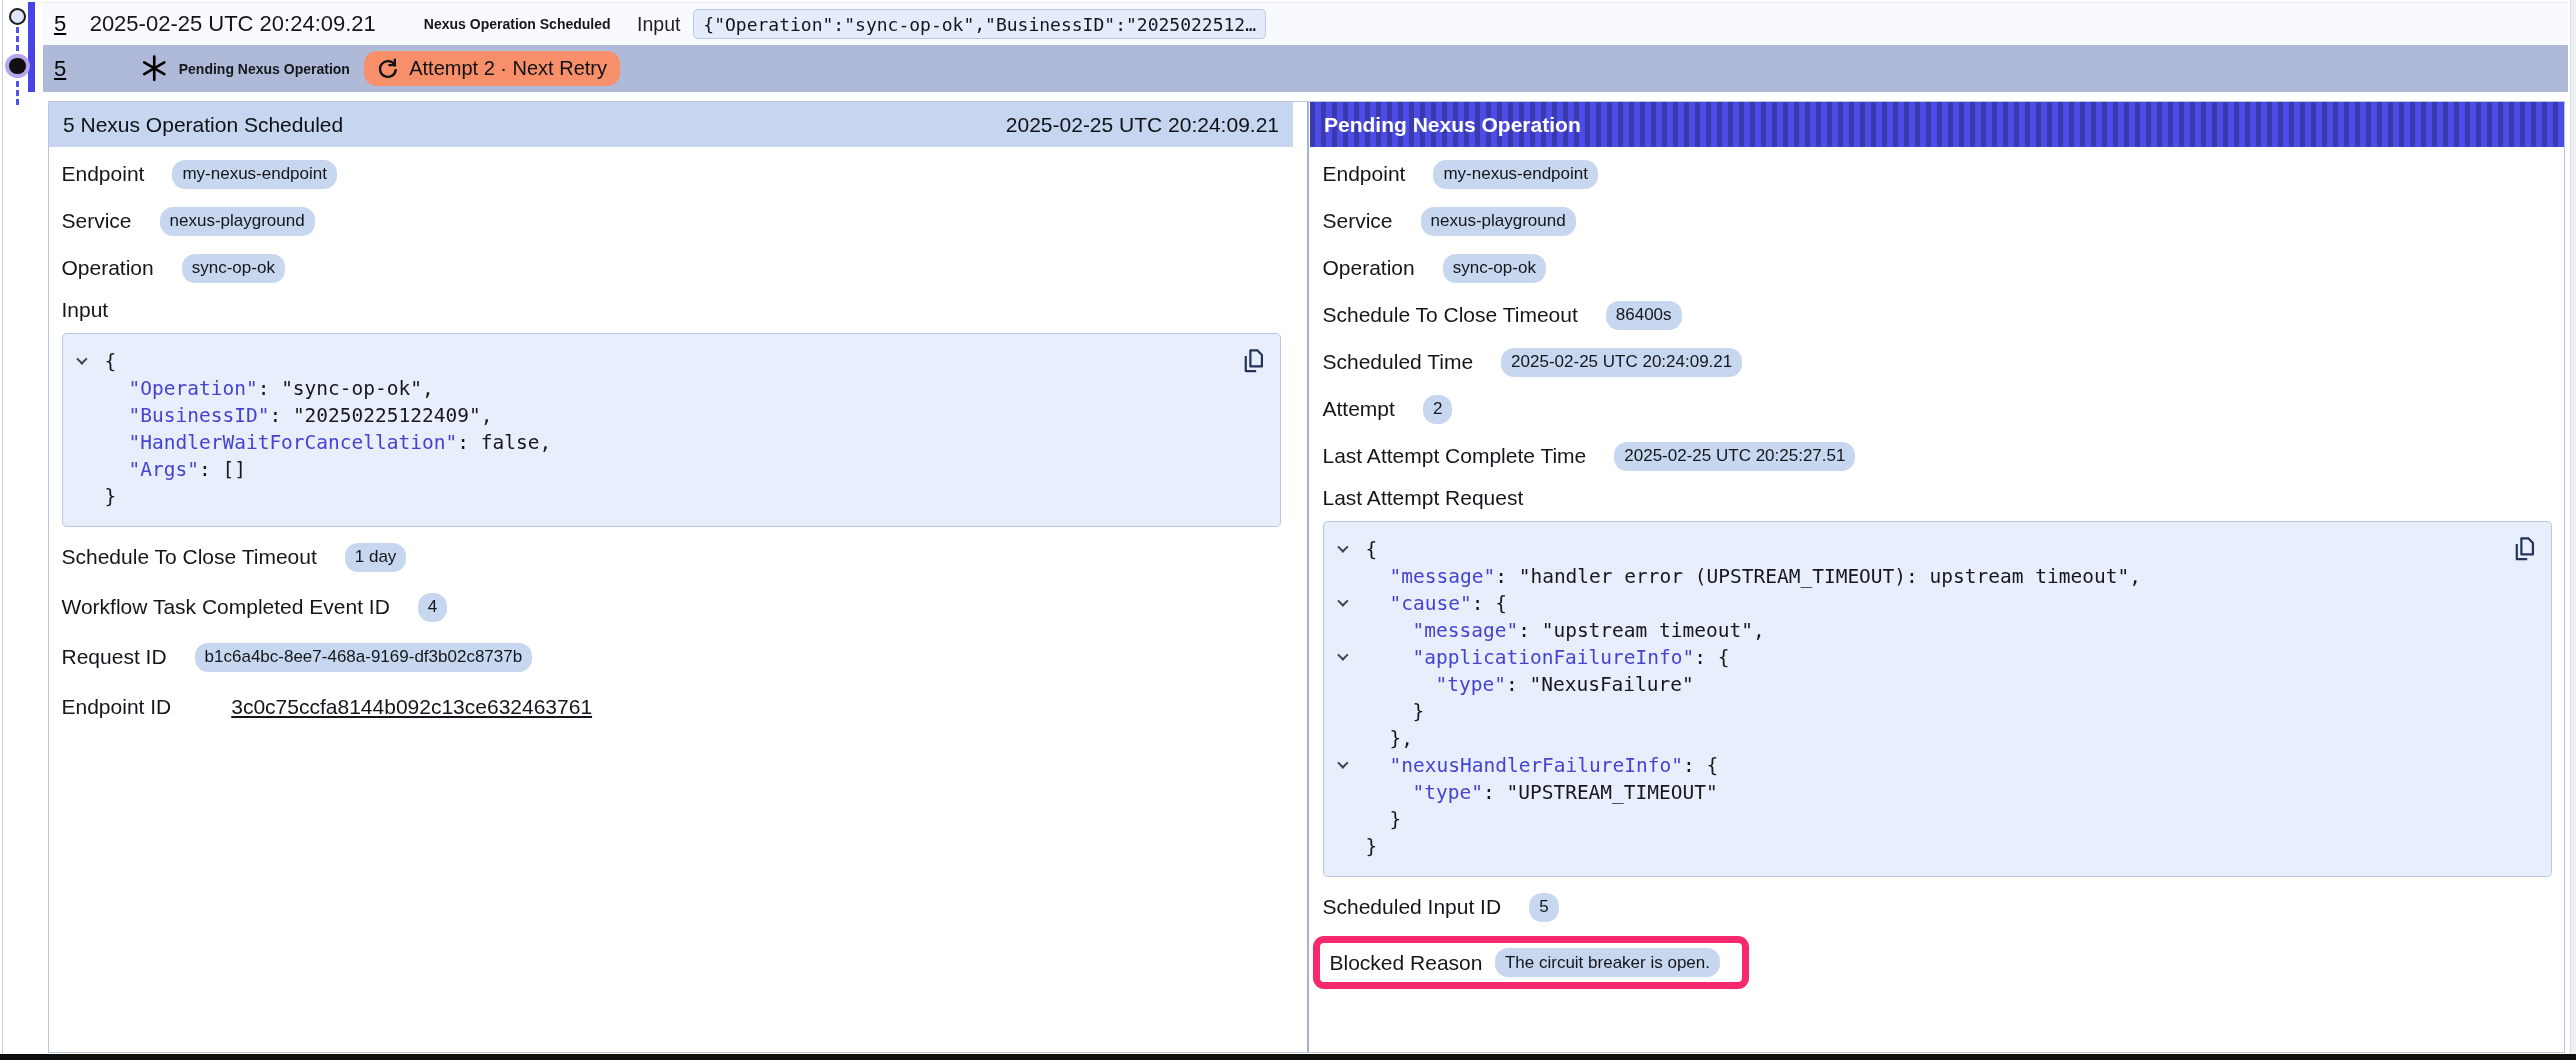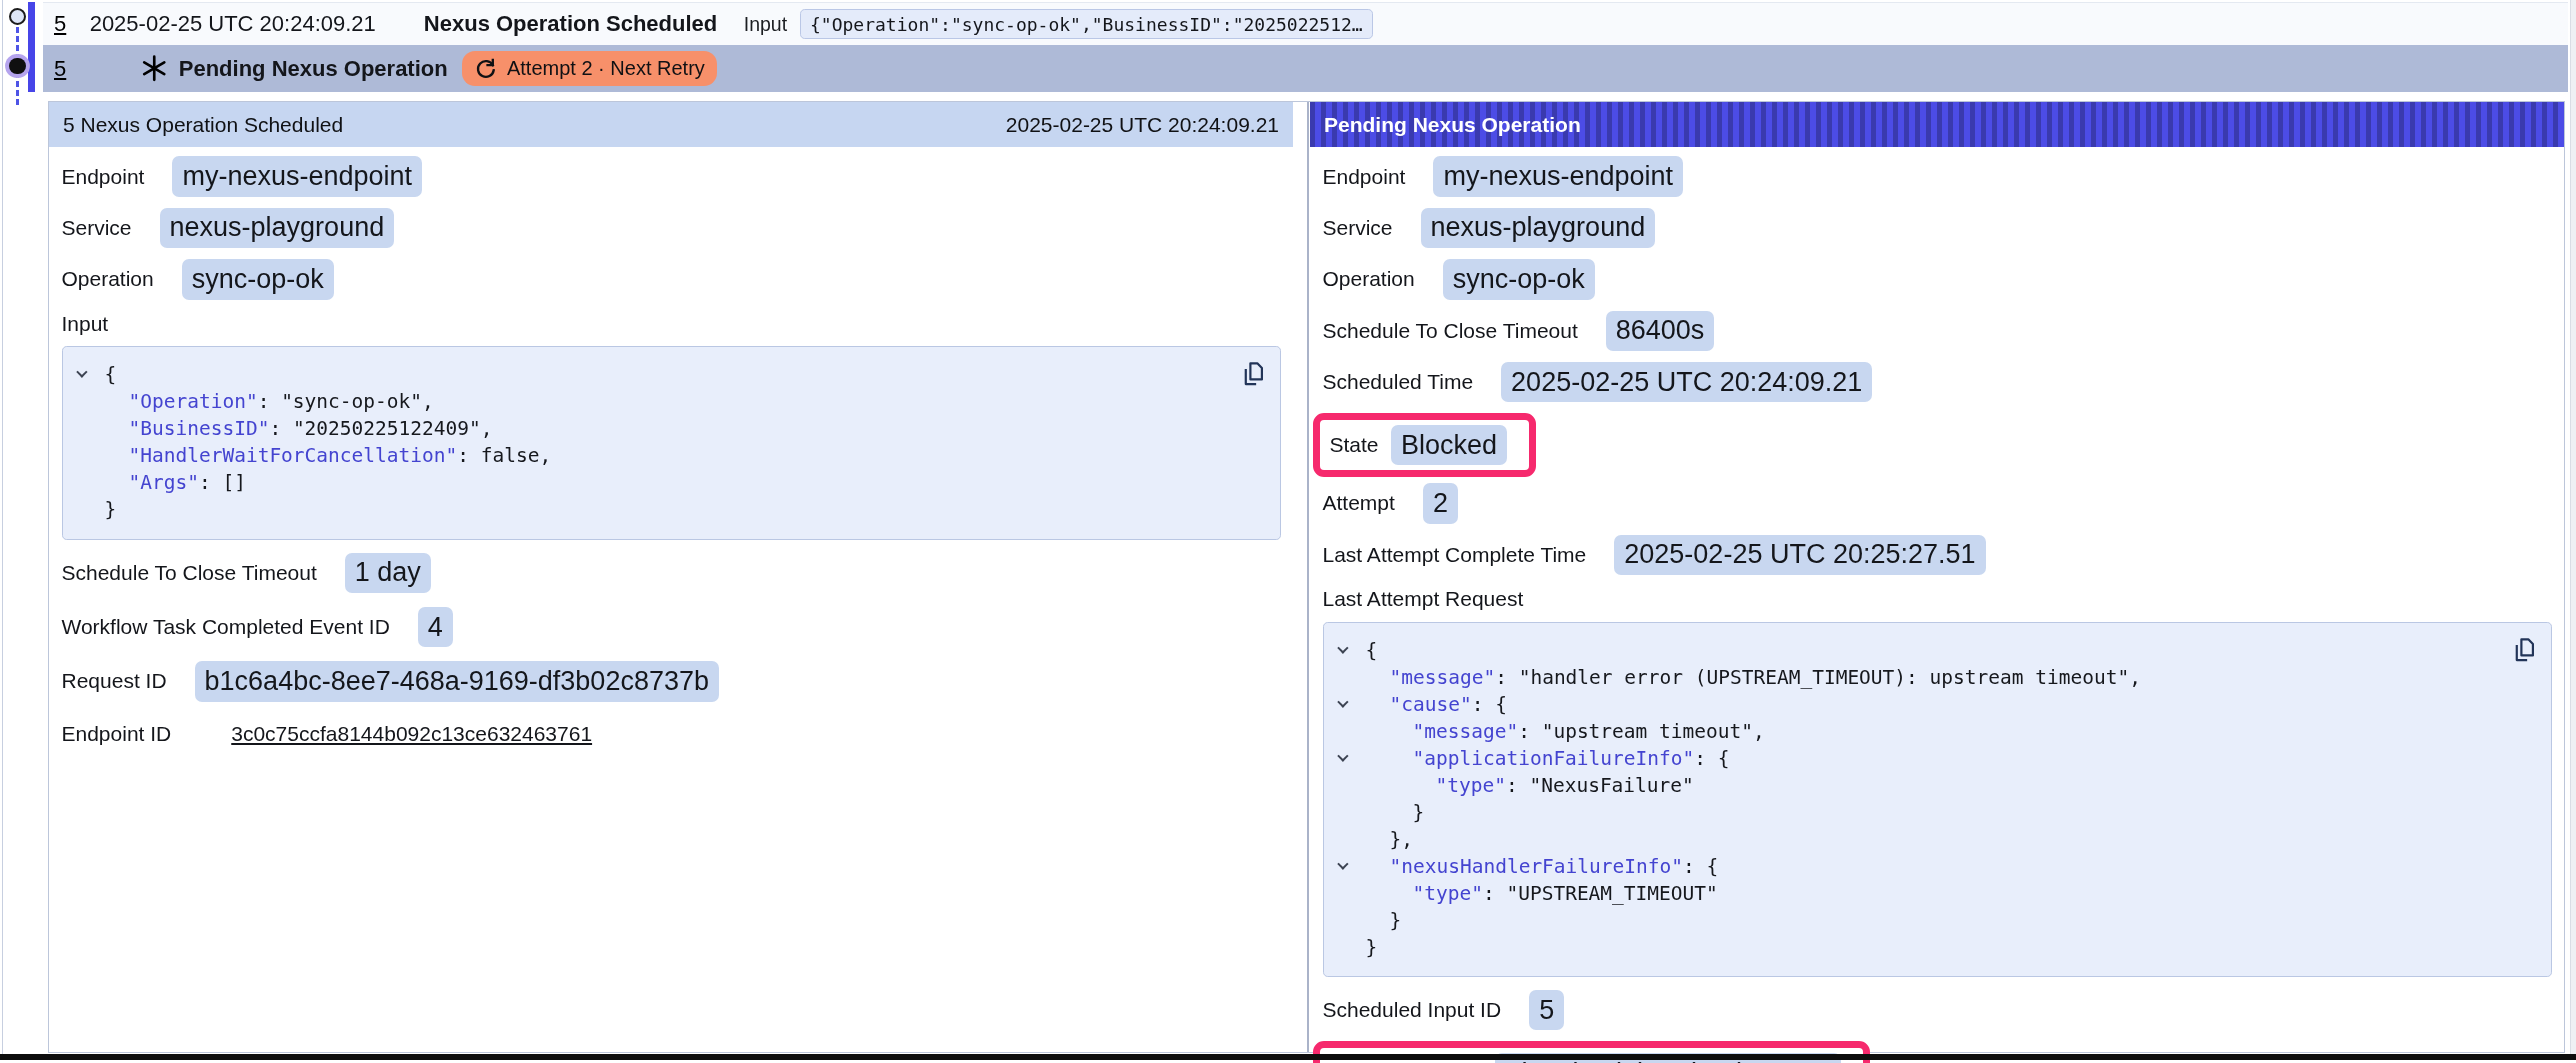--- a/index.html
+++ b/index.html
@@ -17,21 +17,21 @@
     border: 2.3px solid #1c1c1c; border-radius: 50%; background: #dde5f6; }
   .tl-circle-filled { position: absolute; left: 9.4px; top: 58px; width: 16.4px; height: 16.4px;
     background: #101010; border-radius: 50%; box-shadow: 0 0 0 3.9px #b5a4ee; }
 
   
   .row { position: absolute; left: 43px; width: 2525px; display: flex; align-items: center; padding-left: 11px; }
   .row1 { top: 1.6px; height: 44px; background: #f8fafd; border-top: 0.8px solid #e4e9f1; }
   .row2 { top: 45px; height: 47px; background: #aebad7; }
   .evt-id { font-size: 22px; color: #000; text-decoration: underline; cursor: pointer; }
   .evt-time { margin-left: 23.4px; font-size: 22px; }
-  .evt-name { margin-left: 48px; font-size: 22px; font-weight: 700; }
+  .evt-name { margin-left: 48px; font-size: 14px; font-weight: 700; }
   .evt-input-label { margin-left: 26.5px; font-size: 19.5px; color: #1c1e22; }
   .evt-input-chip { margin-left: 12.5px; font-family: "DejaVu Sans Mono", monospace; font-size: 18px;
     background: #e4ebfa; border: 1.6px solid #bac7e6; border-radius: 4.7px; padding: 3.9px 9.4px; white-space: nowrap; }
   .asterisk-icon { margin-left: 75px; display: inline-flex; }
   .row2 .evt-name { margin-left: 11px; }
   .retry-badge { margin-left: 14px; display: inline-flex; align-items: center; gap: 9.4px;
     background: #f7906a; padding: 5.5px 12.5px; border-radius: 13px; font-size: 20px; color: #101114; }
 
   
   .detail { position: absolute; left: 48px; top: 101px; width: 2517px; height: 952px;
@@ -45,21 +45,21 @@
     padding: 0 14px; font-size: 21px; }
   .col-header.light { background: #c6d6f1; color: #101114; }
   .col-header.striped {
     background: repeating-linear-gradient(90deg, #3a3aae 0 5.5px, #4c4ce6 5.5px 11px);
     color: #fff; font-weight: 700; }
 
   .col-body { padding: 9.4px 12.5px 0 12.5px; }
   .field-row { display: flex; align-items: center; gap: 28px; min-height: 36px; margin: 0 0 11px; }
   .fields-bottom .field-row { margin-bottom: 14px; }
   .field-label { font-size: 21px; white-space: nowrap; }
-  .chip { background: #c8d7f0; border-radius: 7px; padding: 4.7px 10px; font-size: 27px; white-space: nowrap; }
+  .chip { background: #c8d7f0; border-radius: 13px; padding: 4.7px 10px; font-size: 17px; white-space: nowrap; }
   .link-value { font-size: 21px; text-decoration: underline; cursor: pointer; white-space: nowrap; margin-left: 32px; }
   .field-row.annotated { margin: 0 0 6.2px; }
   .anno { display: inline-flex; align-items: center; gap: 12.5px; border: 7px solid #f6296d;
     border-radius: 11px; padding: 4.7px 22px 4.7px 9.4px; margin-left: -9.4px; background: #fff; }
 
   .group-label { font-size: 21px; margin: 1.6px 0 9.4px; line-height: 26.5px; }
   .code-block { position: relative; background: #e8eefb; border: 1.6px solid #bac7e3; border-radius: 4.7px;
     padding: 14px 55px 15.6px 11px; margin-bottom: 12.5px; }
   .code-line { position: relative; font-family: "DejaVu Sans Mono", monospace; font-size: 19.5px;
     line-height: 27px; white-space: pre; }
@@ -195,26 +195,20 @@
               <span class="field-label">Operation</span>
               <span class="chip">sync-op-ok</span>
             </div>
             <div class="field-row">
               <span class="field-label">Schedule To Close Timeout</span>
               <span class="chip">86400s</span>
             </div>
             <div class="field-row">
               <span class="field-label">Scheduled Time</span>
               <span class="chip">2025-02-25 UTC 20:24:09.21</span>
-            </div>
-            <div class="field-row annotated">
-              <span class="anno">
-                <span class="field-label">State</span>
-                <span class="chip">Blocked</span>
-              </span>
             </div>
             <div class="field-row">
               <span class="field-label">Attempt</span>
               <span class="chip">2</span>
             </div>
             <div class="field-row">
               <span class="field-label">Last Attempt Complete Time</span>
               <span class="chip">2025-02-25 UTC 20:25:27.51</span>
             </div>
           </div>

